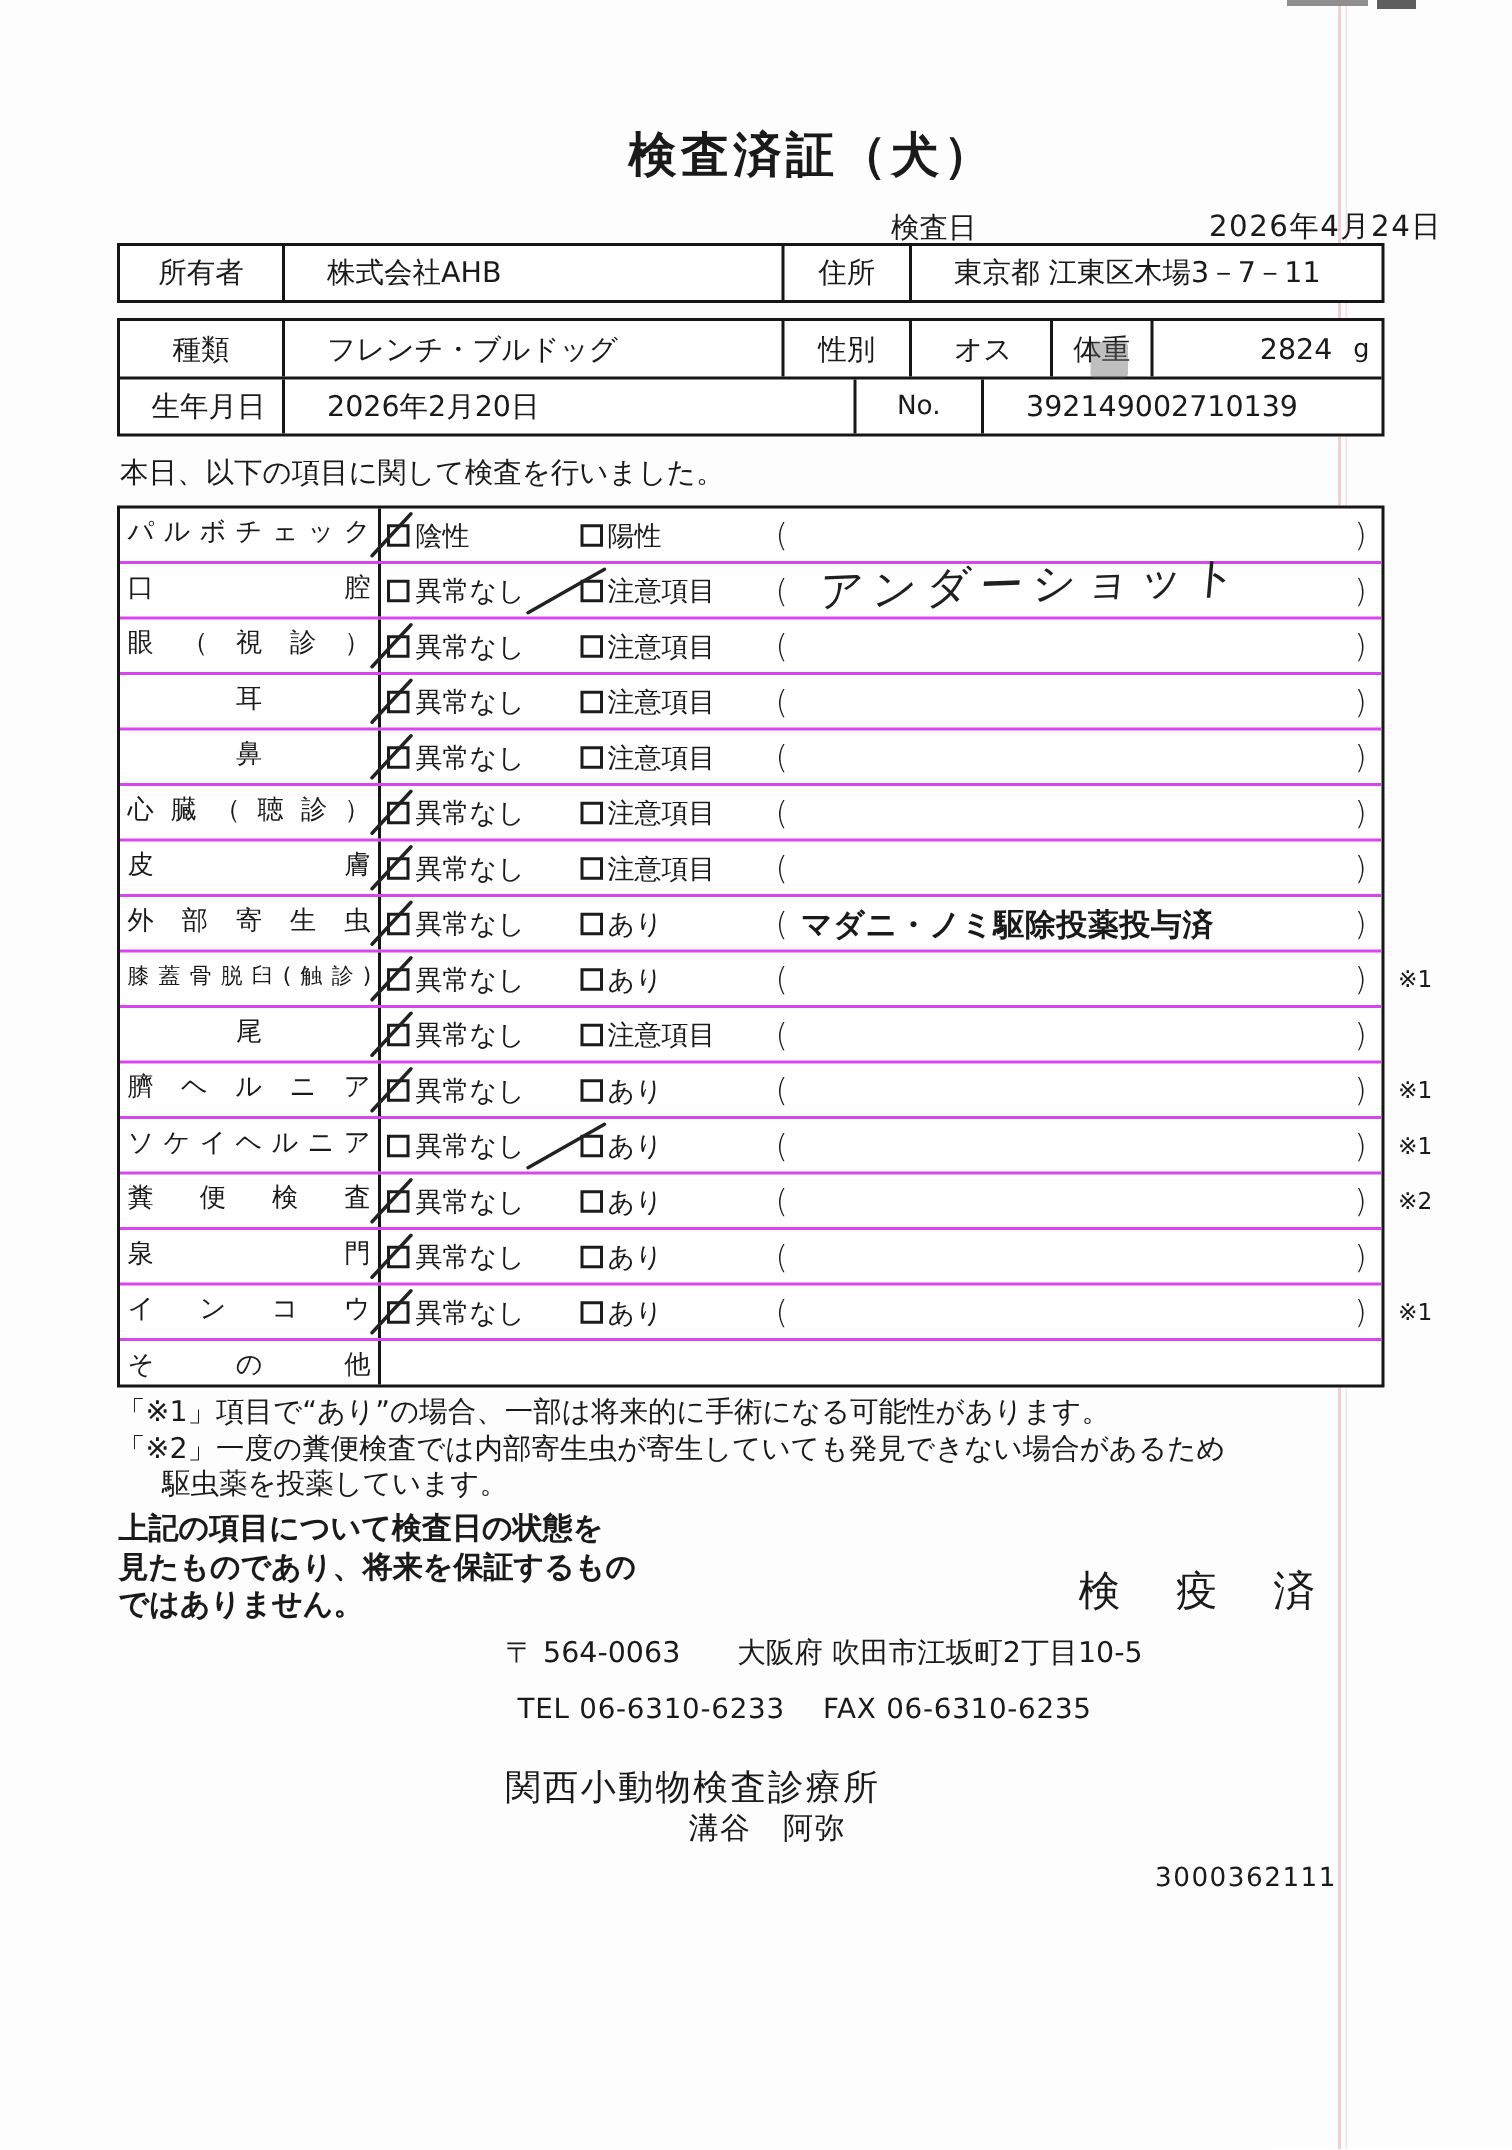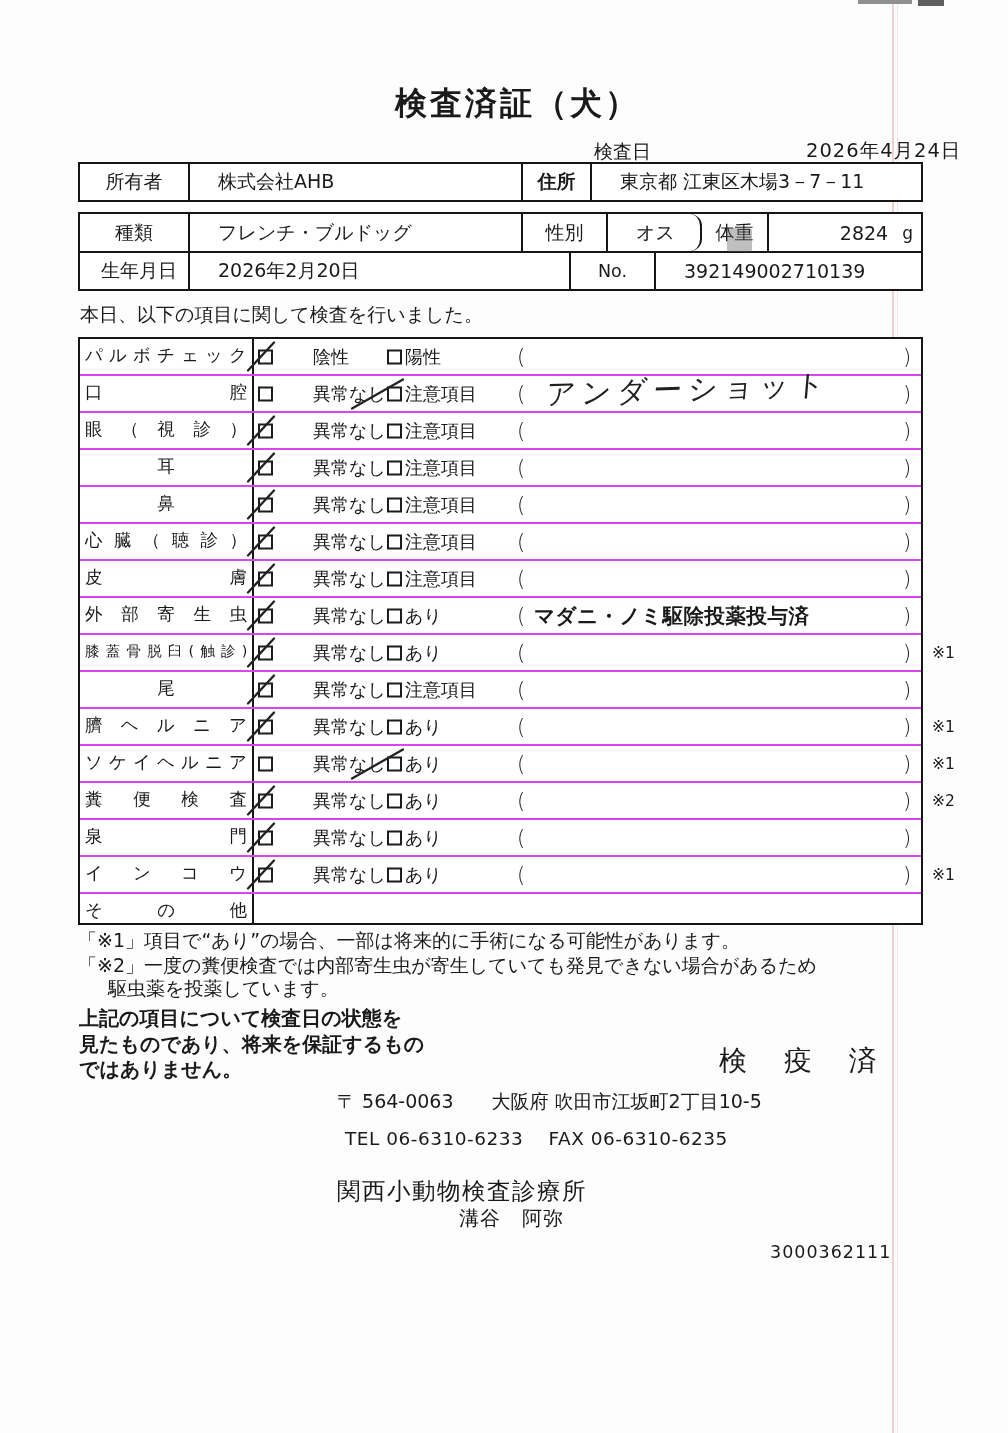--- a/index.html
+++ b/index.html
@@ -9,21 +9,21 @@
   }
   .abs{position:absolute;white-space:nowrap;}
 
   
   .pink-line-1{position:absolute;left:892px;top:0;width:2px;height:100%;background:rgba(233,178,178,.6);}
   .pink-line-2{position:absolute;left:897px;top:0;width:1px;height:100%;background:rgba(240,200,200,.5);}
   .top-artifact-1{position:absolute;left:858px;top:0;width:54px;height:4px;background:#8f8f8f;}
   .top-artifact-2{position:absolute;left:918px;top:0;width:26px;height:6px;background:#5e5e5e;}
   .weight-smudge{position:absolute;left:727px;top:228px;width:25px;height:24px;background:rgba(95,95,95,.40);border-radius:3px;}
 
-  .title{left:395px;top:82px;font-size:32px;font-weight:600;letter-spacing:3px;font-family:Liberation Mono, monospace;}
+  .title{left:419px;top:82px;font-size:32px;font-weight:600;letter-spacing:3px;font-family:Liberation Mono, monospace;}
   .examdate-label{left:594px;top:139px;font-size:19px;}
   .examdate{left:806px;top:137px;font-size:19.5px;letter-spacing:1px;}
   .intro{left:80px;top:302px;font-size:19px;}
 
   
   .tbl{position:absolute;border:2px solid #161616;background:#fff;box-sizing:border-box;}
   .hrow{display:flex;box-sizing:border-box;}
   .hrow + .hrow{border-top:2px solid #161616;}
   .hcell{border-right:2px solid #161616;box-sizing:border-box;display:flex;align-items:center;font-size:19px;overflow:visible;white-space:nowrap;}
   .hcell:last-child{border-right:none;}
@@ -36,21 +36,21 @@
   
   .mtbl{position:absolute;left:78px;top:337px;width:845px;border:2px solid #161616;background:#fff;box-sizing:border-box;}
   .mrow{display:flex;height:37px;box-sizing:border-box;border-bottom:2px solid #d946ef;position:relative;}
   .mrow:last-child{height:29px;border-bottom:none;gap:48px;}
   .mlabel{width:174px;box-sizing:border-box;border-right:2px solid #161616;padding:0 5px;
     font-size:17.5px;line-height:33px;text-align:justify;text-align-last:justify;text-justify:inter-character;overflow:hidden;}
   .mlabel.c{text-align:center;text-align-last:center;}
   .mlabel.small{font-size:14.5px;letter-spacing:-0.5px;}
   .mcontent{flex:1;position:relative;}
   .ct{position:absolute;top:50%;transform:translateY(-50%);white-space:nowrap;font-size:18px;}
-  .t1{left:23px;margin-left:36px;}
+  .t1{left:23px;}
   .t2{left:151px;}
   .op{left:263px;font-size:21px;font-weight:300;}
   .cp{left:649px;font-size:21px;font-weight:300;}
   .pc{left:283px;}
   .pc.printed{left:280px;font-size:20.5px;font-weight:600;letter-spacing:0.5px;}
   .pc.hand{left:292px;font-size:29px;font-weight:400;letter-spacing:6px;color:#202020;
     transform:translateY(-60%) rotate(-2deg) skewX(-7deg);}
   .notemark{position:absolute;left:678px;top:50%;transform:translateY(-50%);font-size:15.5px;}
   .cbw{position:absolute;top:50%;transform:translateY(-50%);width:15px;height:15px;}
   .cb1{left:4px;}
@@ -83,31 +83,31 @@
   <div class="top-artifact-2"></div>
 
   <div class="abs title">検査済証（犬）</div>
   <div class="abs examdate-label">検査日</div>
   <div class="abs examdate">2026年4月24日</div>
 
   <div class="tbl" style="left:78px;top:162px;width:845px;height:40px;">
     <div class="hrow" style="height:36px;">
       <div class="hcell hc" style="width:110px;">所有者</div>
       <div class="hcell hp" style="width:333px;">株式会社AHB</div>
-      <div class="hcell hc" style="width:69px;font-weight:bold;">住所</div>
+      <div class="hcell hc" style="width:85px;">住所</div>
       <div class="hcell hp" style="flex:1;">東京都 江東区木場3－7－11</div>
     </div>
   </div>
 
   <div class="tbl" style="left:78px;top:212px;width:845px;height:79px;">
     <div class="hrow" style="height:37px;">
       <div class="hcell hc" style="width:110px;">種類</div>
       <div class="hcell hp" style="width:333px;">フレンチ・ブルドッグ</div>
       <div class="hcell hc" style="width:85px;">性別</div>
-      <div class="hcell hp" style="width:94px;border-radius:12px;">オス</div>
+      <div class="hcell hp" style="width:94px;">オス</div>
       <div class="hcell hc" style="width:67px;">体重</div>
       <div class="hcell hr" style="flex:1;padding-left:44px;">
         <span>2824</span>
         <span class="unit">g</span>
       </div>
     </div>
     <div class="hrow" style="height:38px;">
       <div class="hcell hc" style="width:110px;padding-left:10px;">生年月日</div>
       <div class="hcell hp" style="width:381px;">2026年2月20日</div>
       <div class="hcell hc no-label" style="width:85px;">No.</div>

